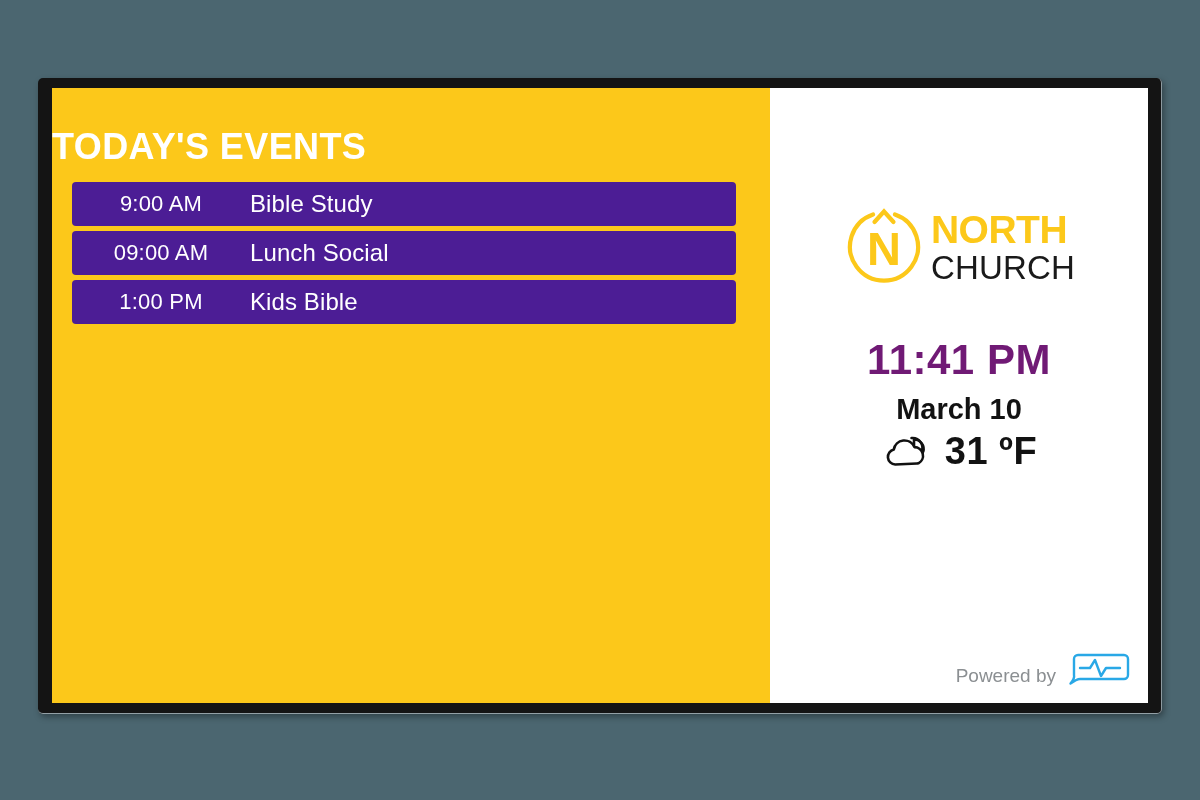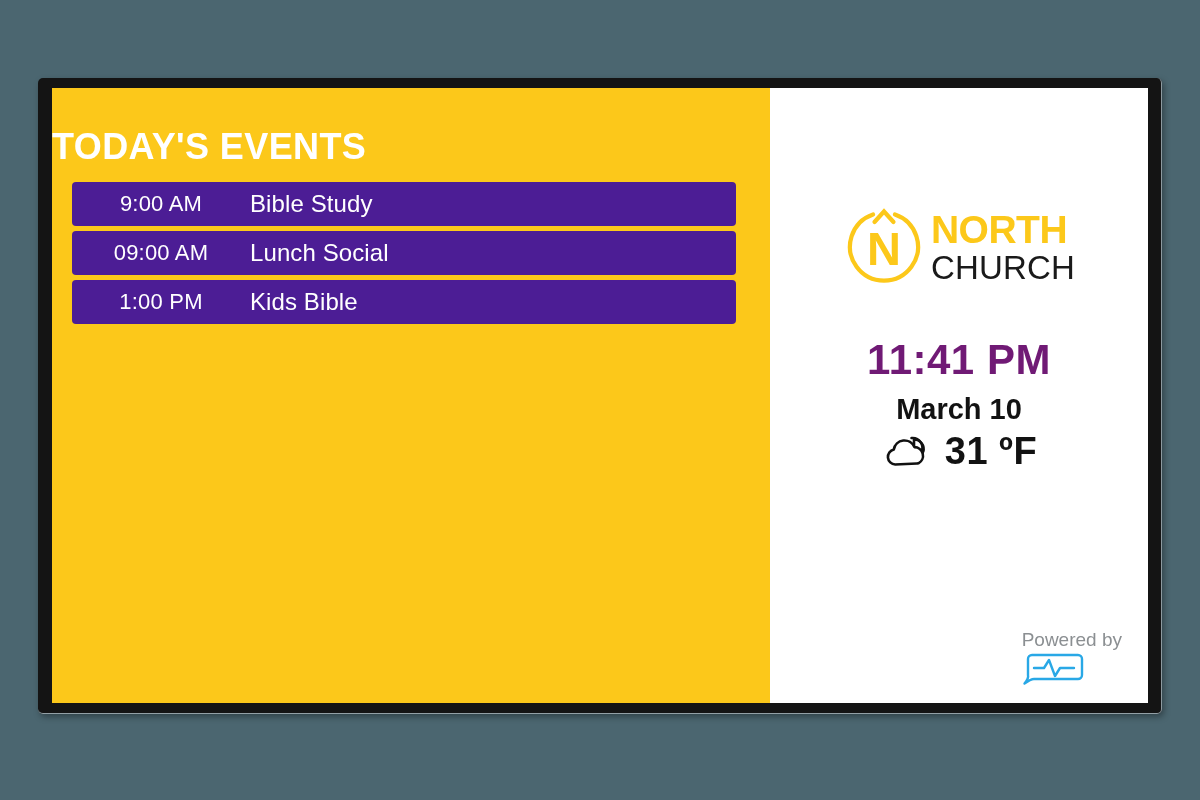--- a/index.html
+++ b/index.html
@@ -166,22 +166,21 @@
     margin-left: 12px;
     letter-spacing: 0.5px;
   }
 
   
   #footer-brand {
     position: absolute;
     right: 14px;
     bottom: 16px;
     display: flex;
-    align-items: flex-start;
-    flex-direction: column;
+    align-items: flex-end;
   }
   #footer-powered-by {
     font-size: 19px;
     color: #8b8f92;
     margin-right: 12px;
   }
   #footer-logo-icon { flex: none; margin-right: 2px; }
   #footer-brand-name {
     font-size: 30px;
     letter-spacing: -0.4px;

